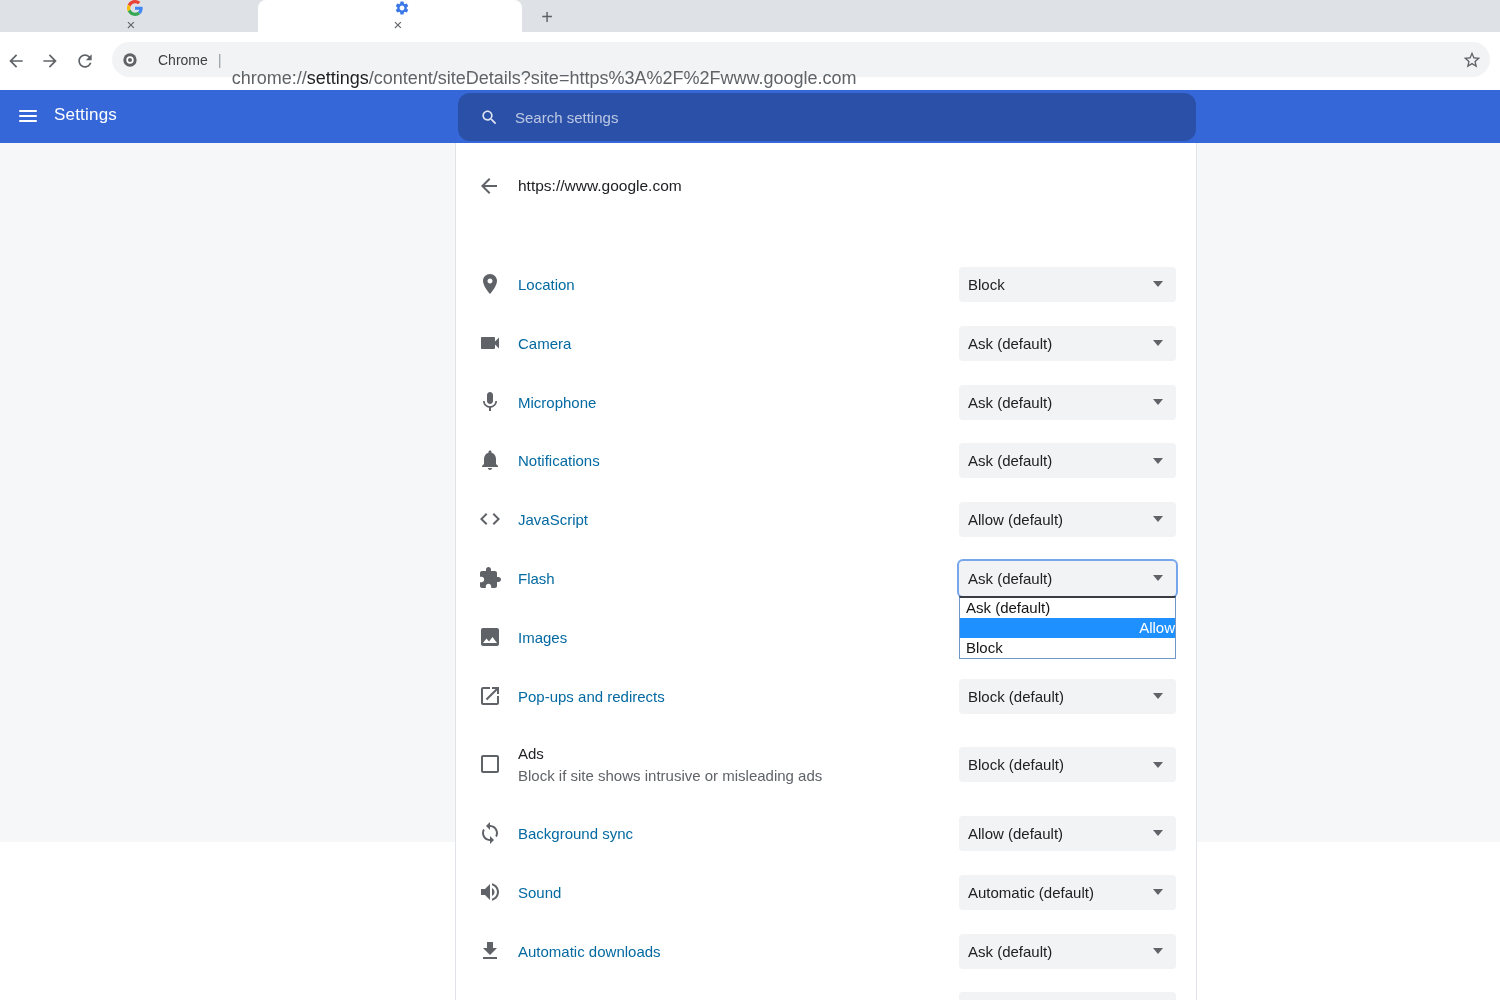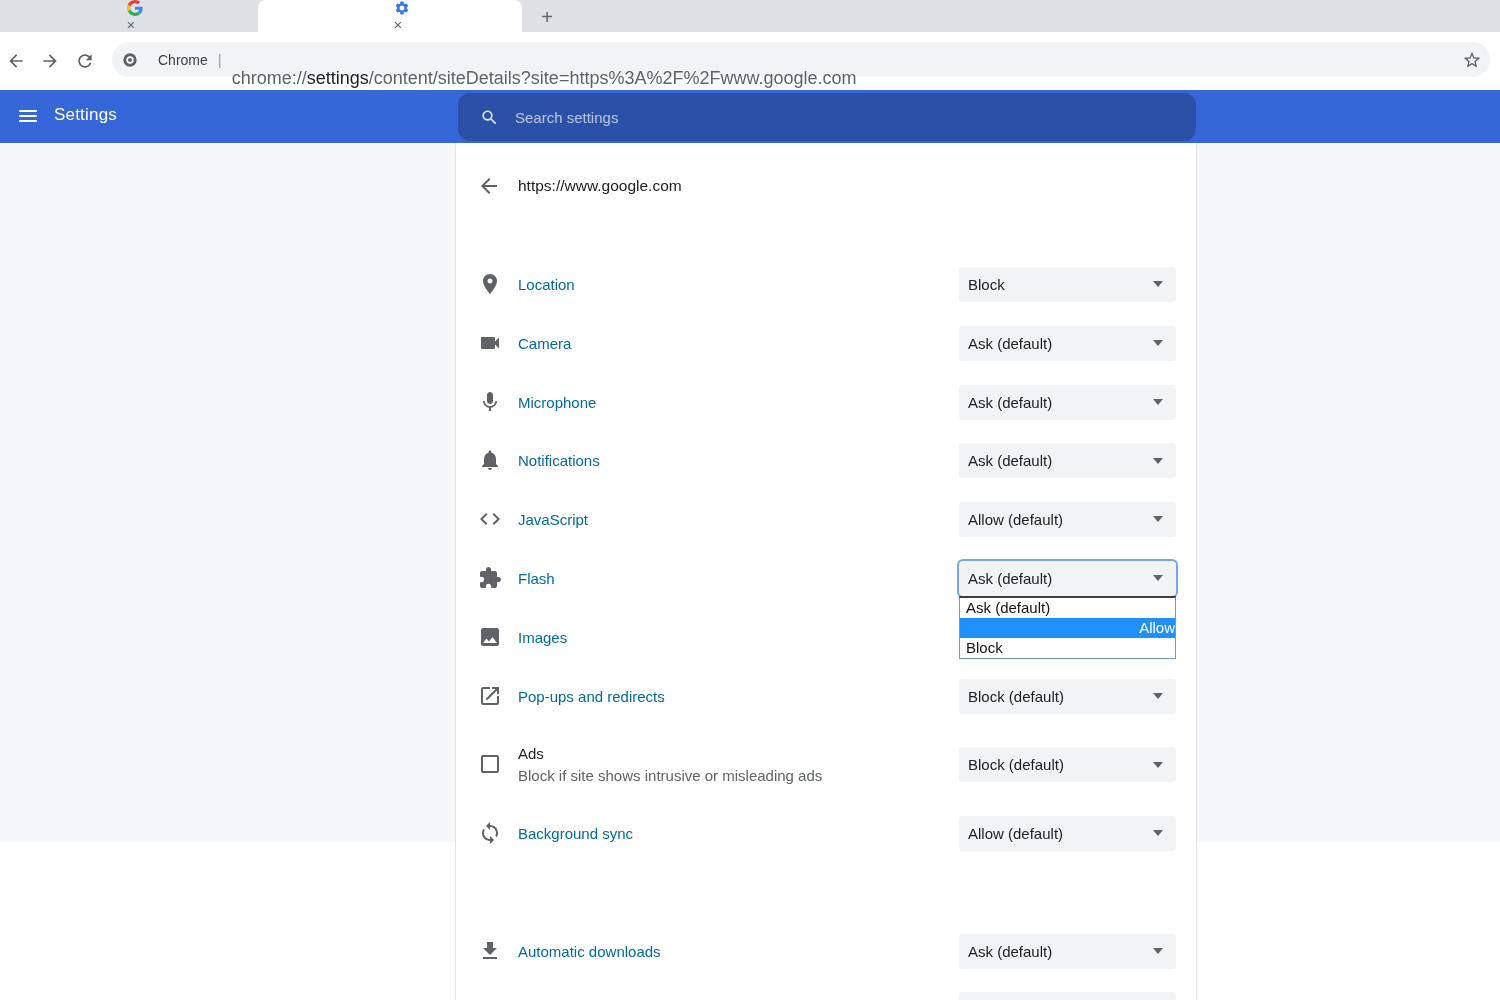--- a/index.html
+++ b/index.html
@@ -256,20 +256,30 @@
     <svg class="icon" viewBox="0 0 24 24" fill="#5f6368">
           <path d="M12 4V1L8 5l4 4V6c3.31 0 6 2.69 6 6 0 1.01-.25 1.97-.7 2.8l1.46 1.46C19.54 15.03 20 13.57 20 12c0-4.42-3.58-8-8-8zm0 14c-3.31 0-6-2.69-6-6 0-1.01.25-1.97.7-2.8L5.24 7.74C4.46 8.97 4 10.43 4 12c0 4.42 3.58 8 8 8v3l4-4-4-4v3z"></path>
         </svg>
     <span class="label">Background sync</span>
     <div class="select">
           <span class="val">Allow (default)</span>
           <span class="caret"></span>
         </div>
   </div>
 
+  <div class="row" style="top:731.5px">
+    <svg class="icon" viewBox="0 0 24 24" fill="#5f6368">
+          <path d="M3 9v6h4l5 5V4L7 9H3zm13.5 3c0-1.77-1.02-3.29-2.5-4.03v8.05c1.48-.73 2.5-2.25 2.5-4.02zM14 3.23v2.06c2.89.86 5 3.54 5 6.71s-2.11 5.85-5 6.71v2.06c4.01-.91 7-4.49 7-8.77s-2.99-7.86-7-8.77z"></path>
+        </svg>
+    <span class="label">Sound</span>
+    <div class="select">
+          <span class="val">Automatic (default)</span>
+          <span class="caret"></span>
+        </div>
+  </div>
 
   <div class="row" style="top:790.5px">
     <svg class="icon" viewBox="0 0 24 24" fill="#5f6368">
           <path d="M19 9h-4V3H9v6H5l7 7 7-7zM5 18v2h14v-2H5z"></path>
         </svg>
     <span class="label">Automatic downloads</span>
     <div class="select">
           <span class="val">Ask (default)</span>
           <span class="caret"></span>
         </div>

